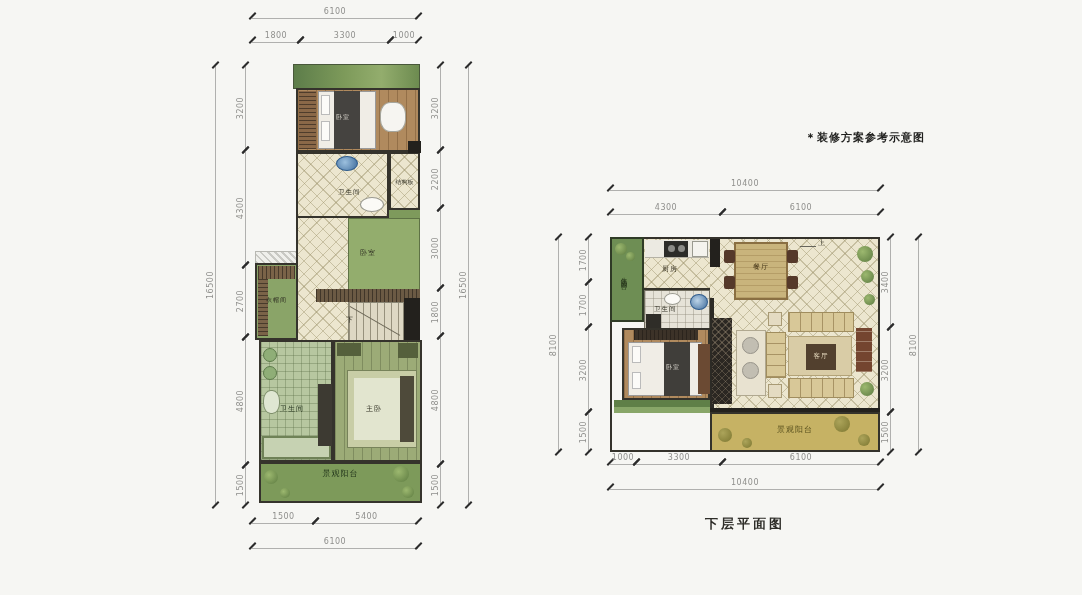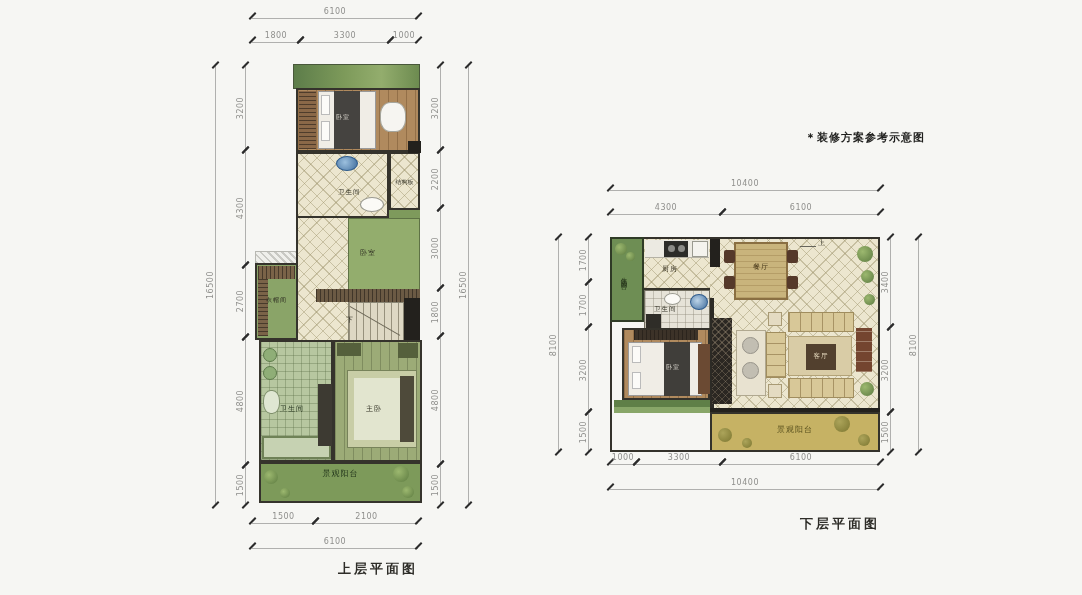--- a/index.html
+++ b/index.html
@@ -8,21 +8,21 @@
   .abs{position:absolute;box-sizing:border-box;}
   
   .dimh{position:absolute;border-top:1px solid #b0b0ae;height:0;}
   .dimh:before,.dimh:after{content:"";position:absolute;top:-4px;width:9px;height:2px;background:#2b2b2b;transform:rotate(-45deg);}
   .dimh:before{left:-4px;} .dimh:after{right:-5px;}
   .dimh .dl{position:absolute;left:0;right:0;top:-12px;text-align:center;font-size:8px;color:#8f8f8c;font-style:normal;letter-spacing:.5px;}
   .dimv{position:absolute;border-left:1px solid #b0b0ae;width:0;}
   .dimv:before,.dimv:after{content:"";position:absolute;left:-5px;width:9px;height:2px;background:#2b2b2b;transform:rotate(-45deg);}
   .dimv:before{top:-1px;} .dimv:after{bottom:-1px;}
   .dimv .dl{position:absolute;top:50%;left:-6px;transform:translate(-50%,-50%) rotate(-90deg);font-size:8px;color:#8f8f8c;font-style:normal;white-space:nowrap;letter-spacing:.5px;}
-  .caption{position:absolute;text-align:right;font-size:13px;font-weight:bold;color:#2e2d28;letter-spacing:3px;}
+  .caption{position:absolute;text-align:center;font-size:13px;font-weight:bold;color:#2e2d28;letter-spacing:3px;}
   .note{position:absolute;font-size:11px;font-weight:bold;color:#1f1f1d;letter-spacing:1px;}
   .lbl{position:absolute;font-size:7px;color:#2f2e22;white-space:nowrap;letter-spacing:1px;}
   .lbl.light{color:#ddd9d0;}
   .lbl.v{writing-mode:vertical-rl;letter-spacing:2px;}
   .wall{position:absolute;background:#23211d;}
   .tile{background-color:#ece6cf;background-image:
     repeating-linear-gradient(45deg,rgba(155,145,105,.45) 0 1px,transparent 1px 9px),
     repeating-linear-gradient(-45deg,rgba(155,145,105,.45) 0 1px,transparent 1px 9px);}
   .gridtile{background-color:#e6e3d8;background-image:
     repeating-linear-gradient(0deg,rgba(140,135,120,.4) 0 1px,transparent 1px 8px),
@@ -99,26 +99,25 @@
       <i class="dl">1500</i>
     </span>
   <span class="dimv" style="left:468px;top:65px;height:440px">
       <i class="dl">16500</i>
     </span>
 
   <span class="dimh" style="left:252px;top:523px;width:63px">
       <i class="dl">1500</i>
     </span>
   <span class="dimh" style="left:315px;top:523px;width:103px">
-      <i class="dl">2100</i>
+      <i class="dl">5400</i>
     </span>
   <span class="dimh" style="left:252px;top:548px;width:166px">
       <i class="dl">6100</i>
     </span>
-  <div class="caption" style="left:252px;top:560px;width:166px">上层平面图</div>
 
   <div class="abs hatch" style="left:255px;top:251px;width:43px;height:13px;border:1px solid #b8b8b2"></div>
   <div class="abs" style="left:293px;top:64px;width:127px;height:25px;background:linear-gradient(90deg,#5d7d4a,#7d9a5a 40%,#93ad6d 70%,#6d8b50);border:1px solid #49583b"></div>
 
   <div class="abs wood" style="left:296px;top:88px;width:124px;height:64px;border:2px solid #35332c"></div>
   <div class="abs hticks" style="left:299px;top:91px;width:17px;height:58px;background-color:#8a6848"></div>
   <div class="abs" style="left:318px;top:91px;width:58px;height:58px;background:#f0ede6;border:1px solid #999"></div>
   <div class="abs" style="left:334px;top:91px;width:26px;height:58px;background:#454340"></div>
   <div class="abs" style="left:321px;top:95px;width:9px;height:20px;background:#fcfbf8;border:1px solid #bbb"></div>
   <div class="abs" style="left:321px;top:121px;width:9px;height:20px;background:#fcfbf8;border:1px solid #bbb"></div>

